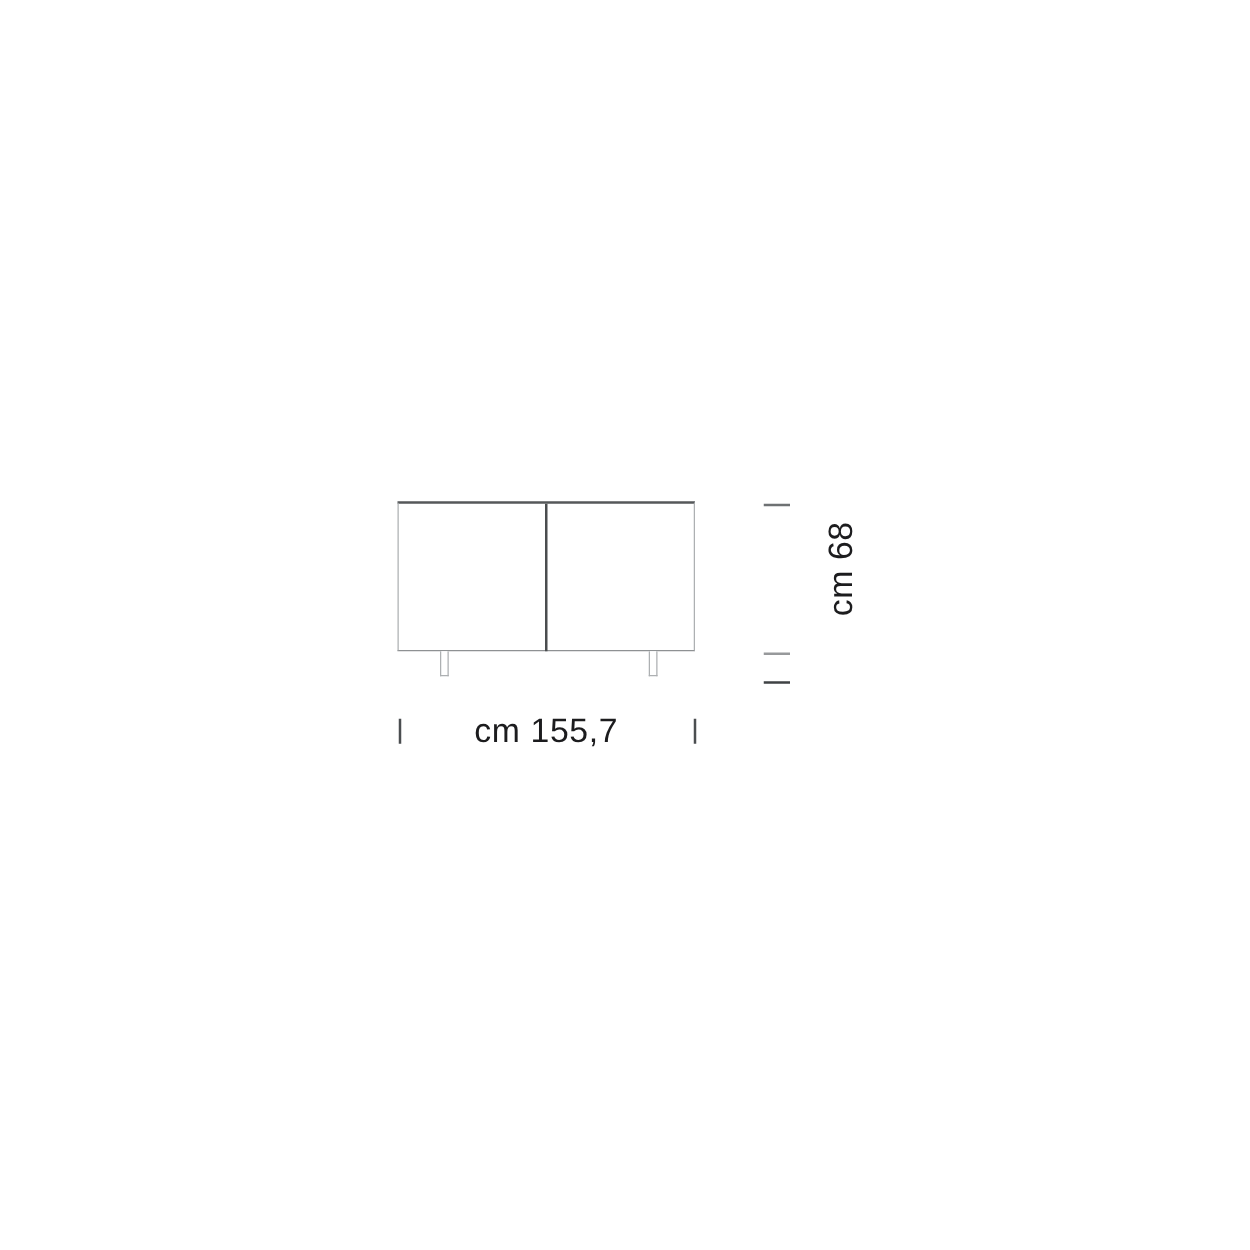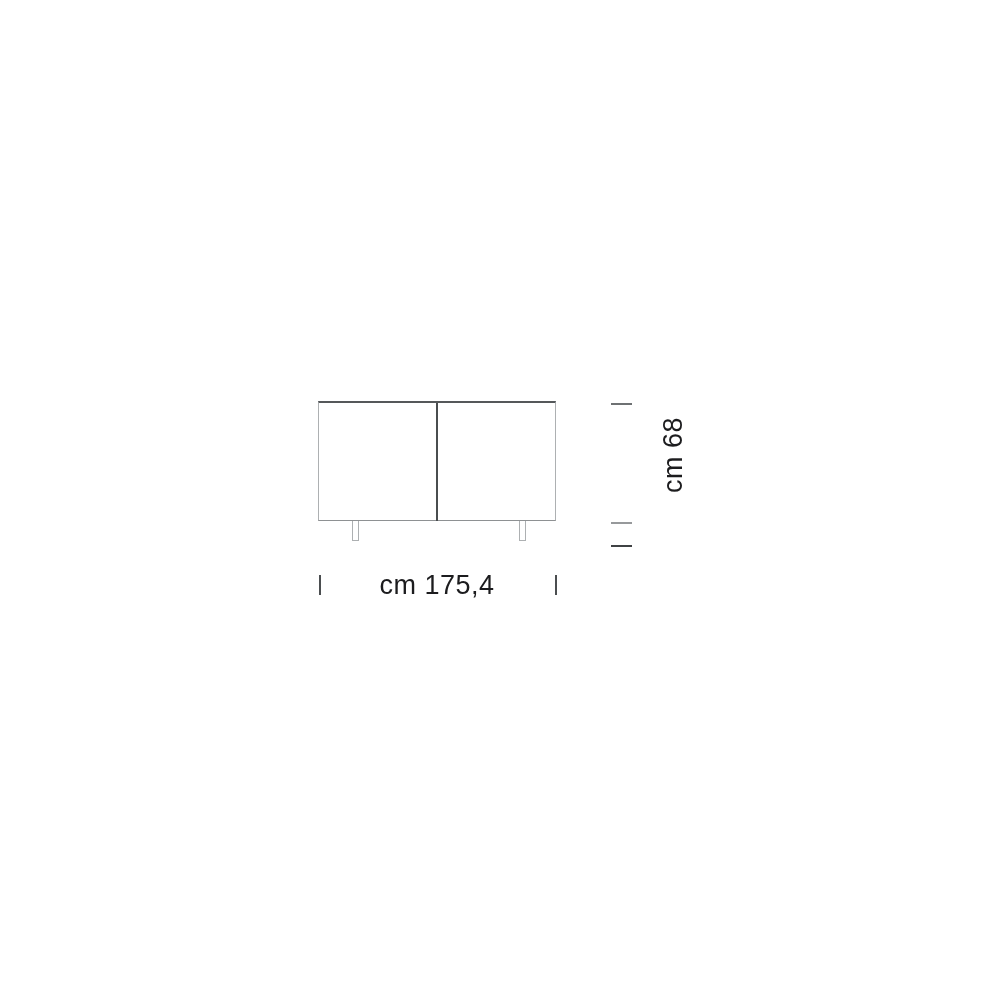--- a/index.html
+++ b/index.html
@@ -117,16 +117,16 @@
   <div>
     <div class="h-tick h-tick-top"></div>
     <div class="h-tick h-tick-middle"></div>
     <div class="h-tick h-tick-bottom"></div>
     <div class="dim-label dim-label-v">cm 68</div>
   </div>
 
   <div>
     <div class="w-tick w-tick-left"></div>
     <div class="w-tick w-tick-right"></div>
-    <div class="dim-label dim-label-h">cm 175,4</div>
+    <div class="dim-label dim-label-h">cm 155,7</div>
   </div>
 
 </div>
 
 </body></html>

